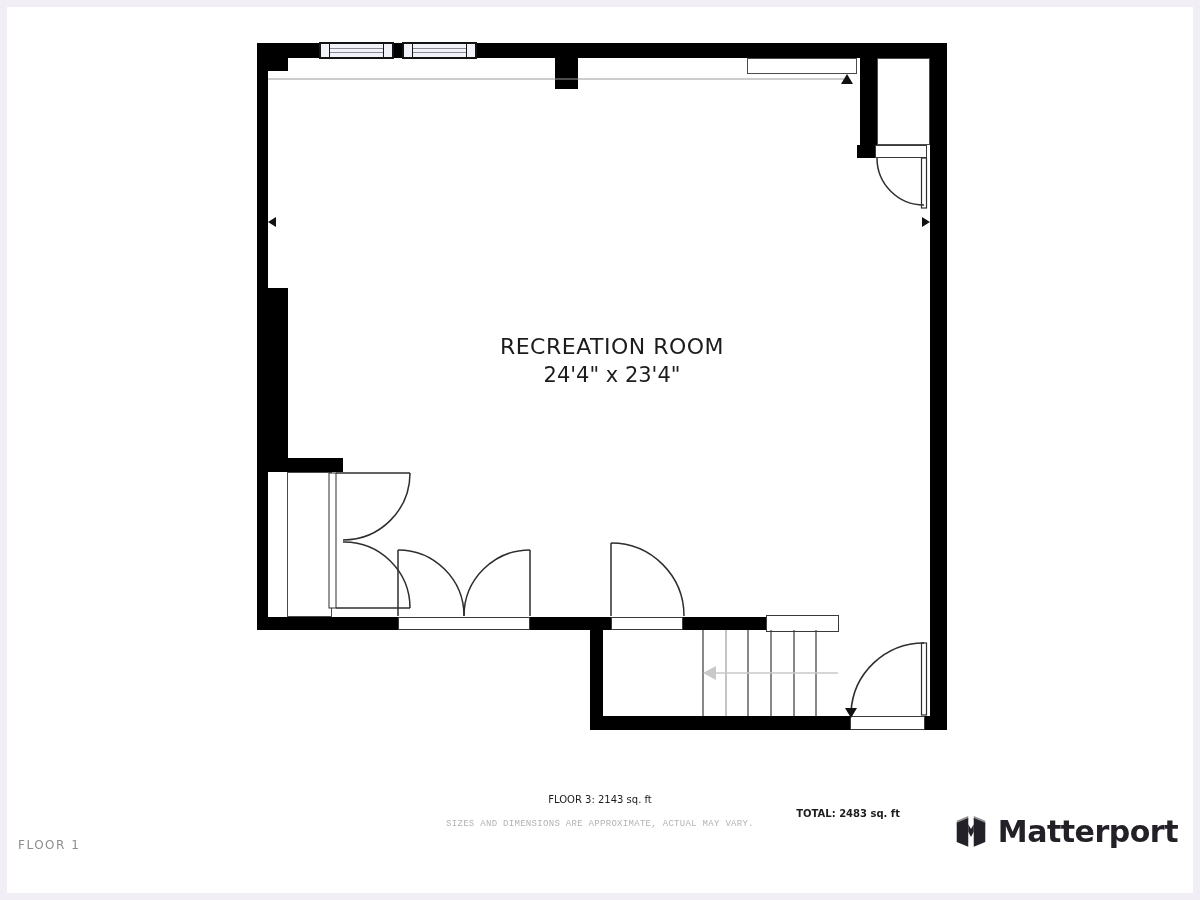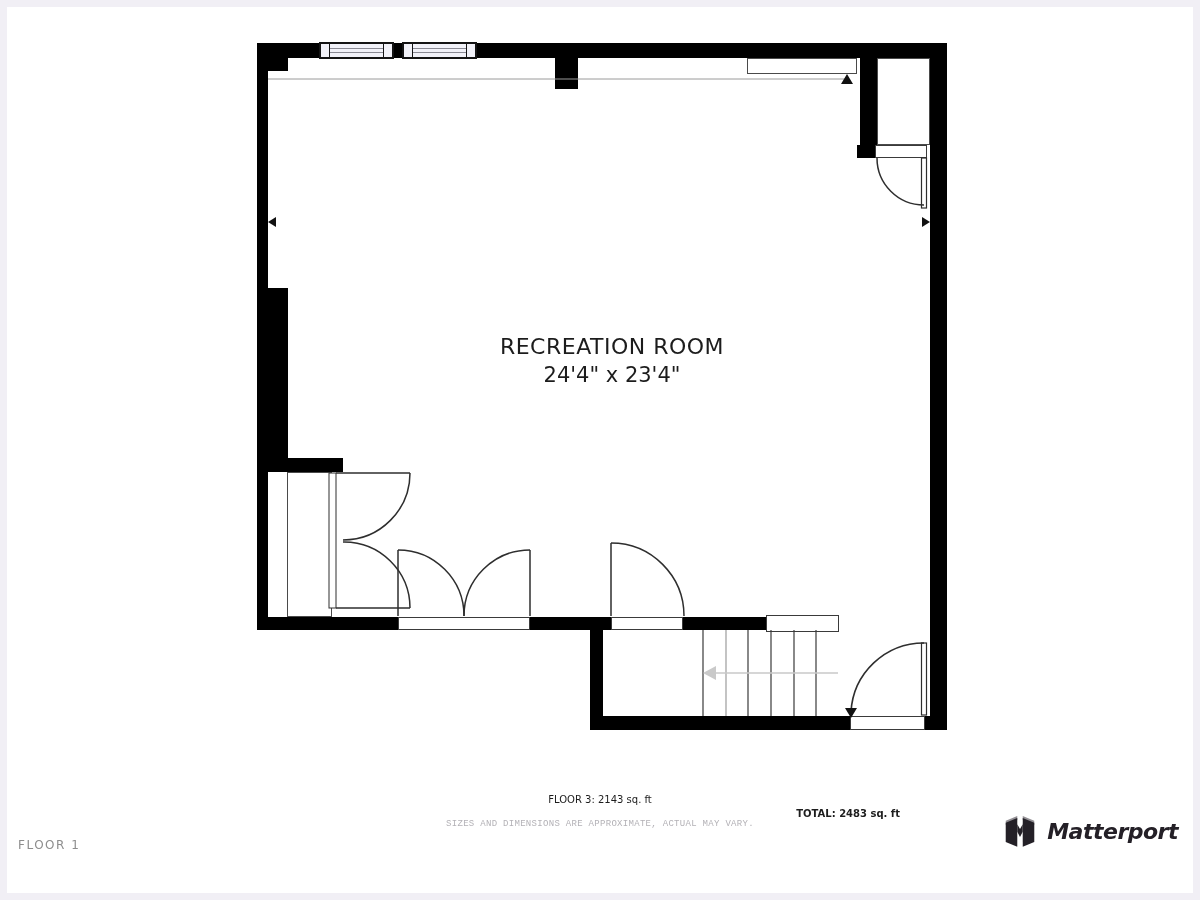--- a/index.html
+++ b/index.html
@@ -31,21 +31,21 @@
   .footer .f-total{font-size:10px;font-weight:600;margin-top:3px;text-align:right;}
   .footer .f-disc{font-size:9px;color:#b3b1b6;letter-spacing:.3px;font-family:Liberation Mono, monospace;}
   .floor-label{
     position:absolute;left:18px;top:838px;z-index:40;
     font-size:12px;color:#8d8d8d;letter-spacing:1.5px;
   }
   .brand{
     position:absolute;right:22px;top:812px;z-index:40;
     display:flex;align-items:center;gap:10px;
   }
-  .brand .word{font-size:22px;font-weight:700;color:#242027;letter-spacing:-.5px;font-style:italic;}
+  .brand .word{font-size:30px;font-weight:700;color:#242027;letter-spacing:-.5px;}
   .frame{position:absolute;inset:0;border:7px solid #f1eff5;pointer-events:none;z-index:60;}
 </style>
 </head>
 <body>
 
 <div class="abs" style="inset:0;">
 
   <div class="wall" style="left:257px;top:43px;width:690px;height:15px;"></div>
   <div class="wall" style="left:257px;top:43px;width:11px;height:247px;"></div>
   <div class="wall" style="left:257px;top:288px;width:31px;height:184px;"></div>

